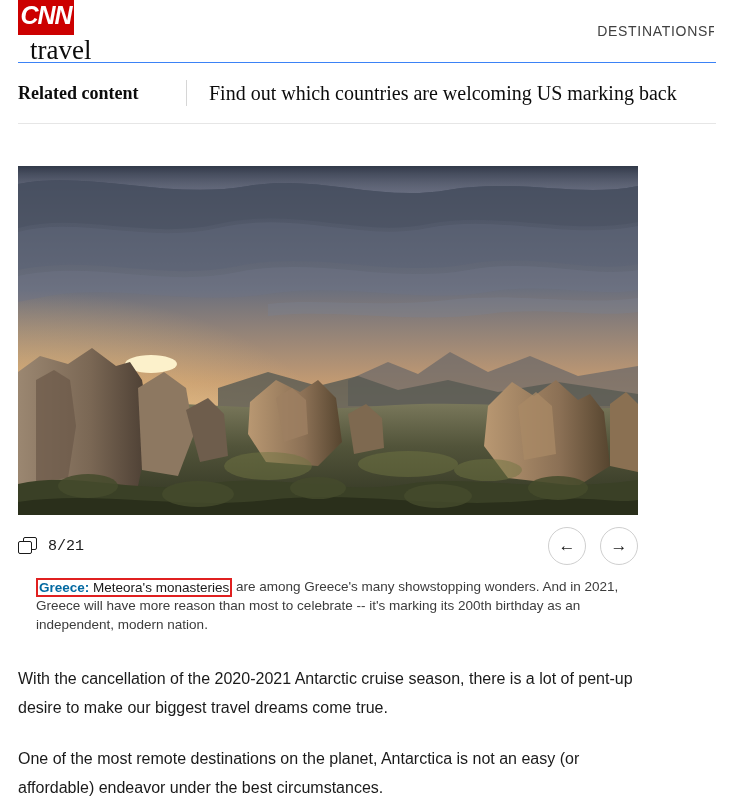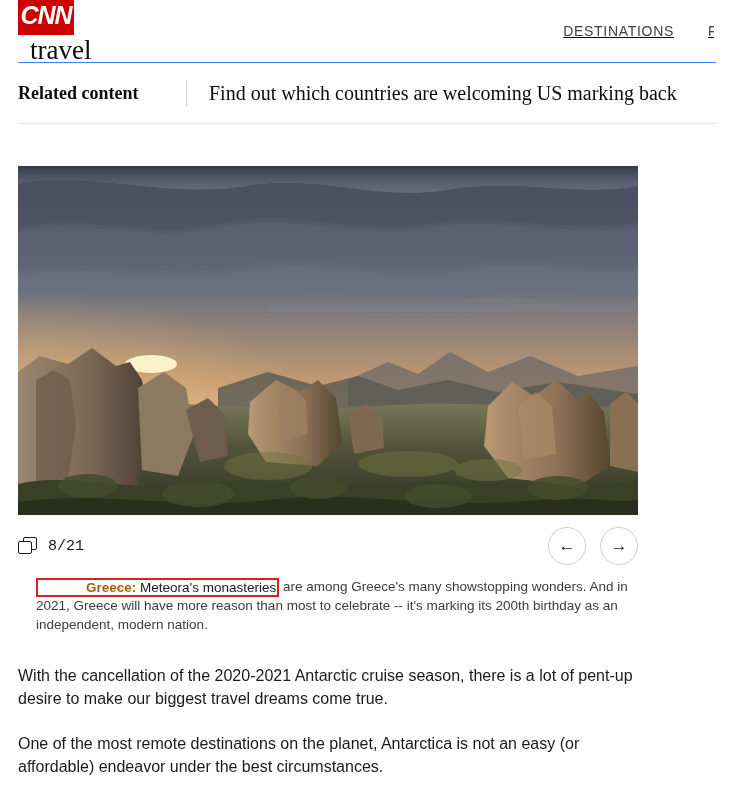--- a/index.html
+++ b/index.html
@@ -49,23 +49,21 @@
     font-family: "Liberation Serif", serif;
     font-size: 27px;
     margin-left: 12px;
     color: #0c0c0c;
     font-weight: normal;
   }
   .header-nav {
     margin-left: auto;
     display: flex;
     align-items: flex-end;
-    gap: 34px;
     padding-right: 2px;
-    text-decoration: underline;
   }
   .nav-item {
     font-size: 14px;
     letter-spacing: 0.7px;
     color: #404040;
     white-space: nowrap;
   }
   .nav-item.clipped {
     overflow: hidden;
     max-width: 6px;
@@ -183,41 +181,40 @@
   .caption-highlight {
     display: inline-block;
     border: 2px solid #e02020;
     padding: 0 1px;
     line-height: 15px;
     position: relative;
     top: 1px;
   }
   .caption-lead {
     font-weight: bold;
-    color: #a16207;
-    padding-left: 47px;
+    color: #0369a1;
   }
   .caption-link {
     color: #1a1a1a;
   }
   .credit {
     font-size: 12px;
     color: #a0a0a0;
     margin-top: 9px;
   }
 
   
   .article-body {
     margin: 30px 18px 0 18px;
     width: 622px;
   }
   .article-body p {
     margin: 0 0 22px 0;
     font-size: 16px;
-    line-height: 23px;
+    line-height: 29px;
     color: #1a1a1a;
   }
 </style>
 </head>
 <body>
 
 <div class="site-header">
   <div class="logo-block">
     <div class="cnn-logo">CNN</div>
     <div class="section-name">travel</div>

